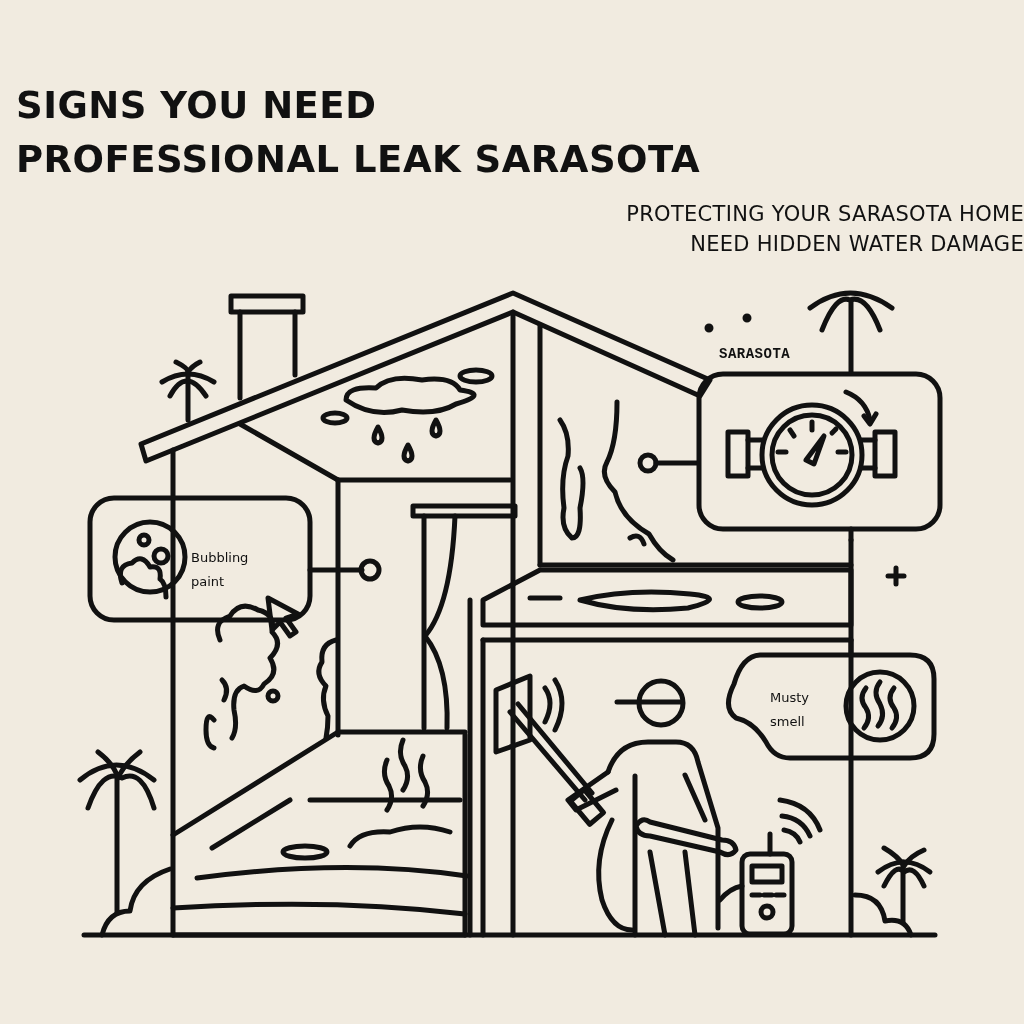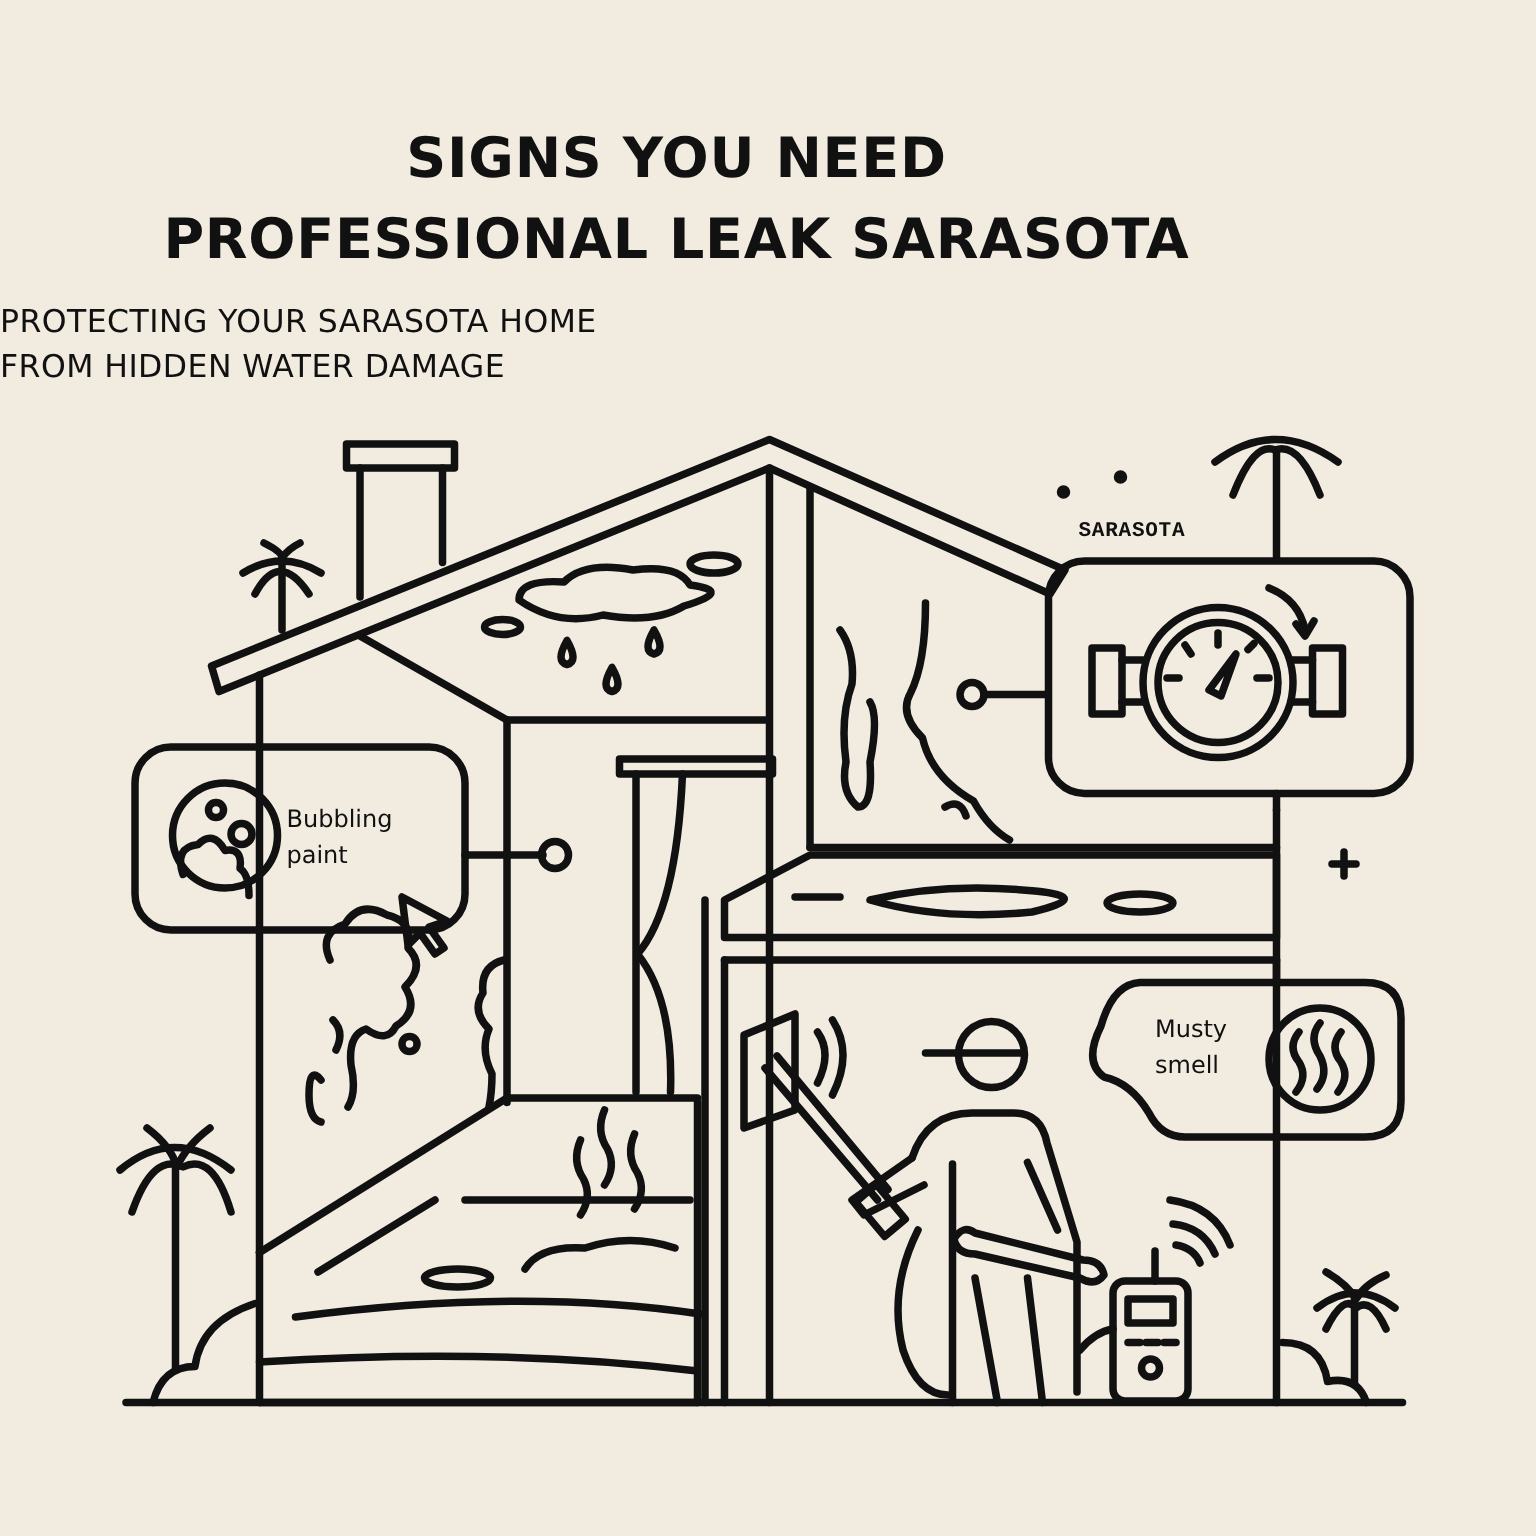--- a/index.html
+++ b/index.html
@@ -1,33 +1,33 @@
 <!DOCTYPE html>
 <html><head>
 <meta charset="utf-8">
 <style>
   html, body { margin: 0; padding: 0; }
   body { width: 1024px; height: 1024px; background: #f1ebe0; overflow: hidden; position: relative; font-family: "DejaVu Sans", sans-serif; color: #111; }
-  .title { position: absolute; left: 5px; width: 892px; text-align: center; font-weight: bold; letter-spacing: 0.5px; }
+  .title { position: absolute; left: 16px; width: 892px; text-align: left; font-weight: bold; letter-spacing: 0.5px; }
   #t1 { top: 84px; font-size: 37px; }
   #t2 { top: 138px; font-size: 37px; }
-  .sub { position: absolute; left: 0; width: 1024px; text-align: left; font-size: 21px; letter-spacing: 0.3px; }
+  .sub { position: absolute; left: 0; width: 1024px; text-align: right; font-size: 21px; letter-spacing: 0.3px; }
   #s1 { top: 202px; }
   #s2 { top: 232px; }
   svg.art { position: absolute; left: 0; top: 0; }
-  .label { position: absolute; font-size: 16px; line-height: 24px; color: #111; }
+  .label { position: absolute; font-size: 13px; line-height: 24px; color: #111; margin-top: 12px; }
   .tag { position: absolute; font-size: 14px; font-weight: bold; letter-spacing: 0.5px; }
 </style>
 </head>
 <body>
 
 <div class="title" id="t1">SIGNS YOU NEED</div>
 <div class="title" id="t2">PROFESSIONAL LEAK SARASOTA</div>
 <div class="sub" id="s1">PROTECTING YOUR SARASOTA HOME</div>
-<div class="sub" id="s2">FROM HIDDEN WATER DAMAGE</div>
+<div class="sub" id="s2">NEED HIDDEN WATER DAMAGE</div>
 
 <svg class="art" width="1024" height="1024" viewBox="0 0 1024 1024" fill="none" stroke="#111" stroke-width="5" stroke-linecap="round" stroke-linejoin="round">
 
   <line x1="84" y1="935" x2="935" y2="935"></line>
 
   <g>
     <rect x="231" y="296" width="72" height="16"></rect>
     <line x1="240" y1="312" x2="240" y2="398"></line>
     <line x1="295" y1="312" x2="295" y2="375"></line>
   </g>

